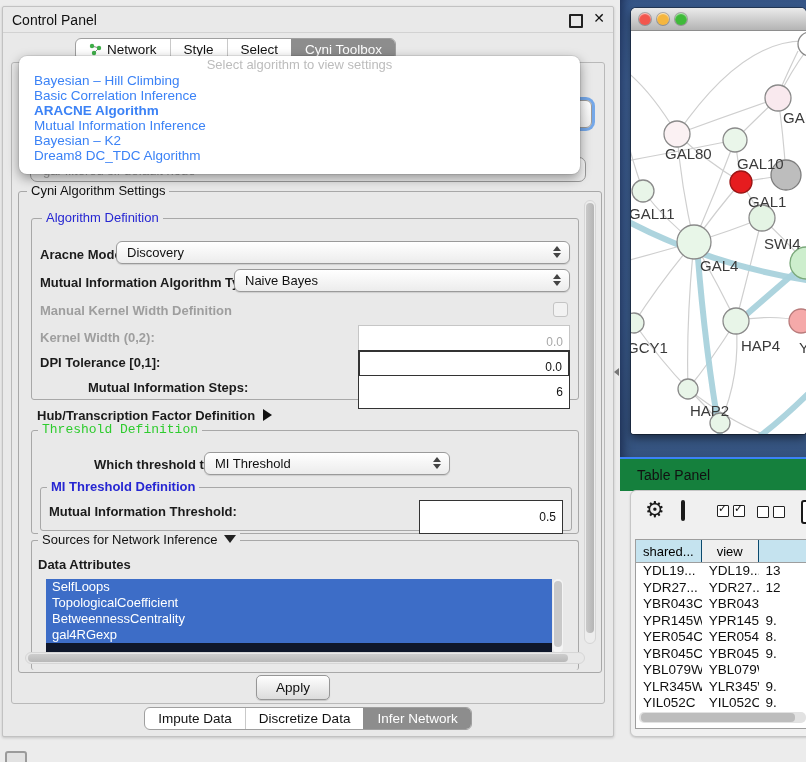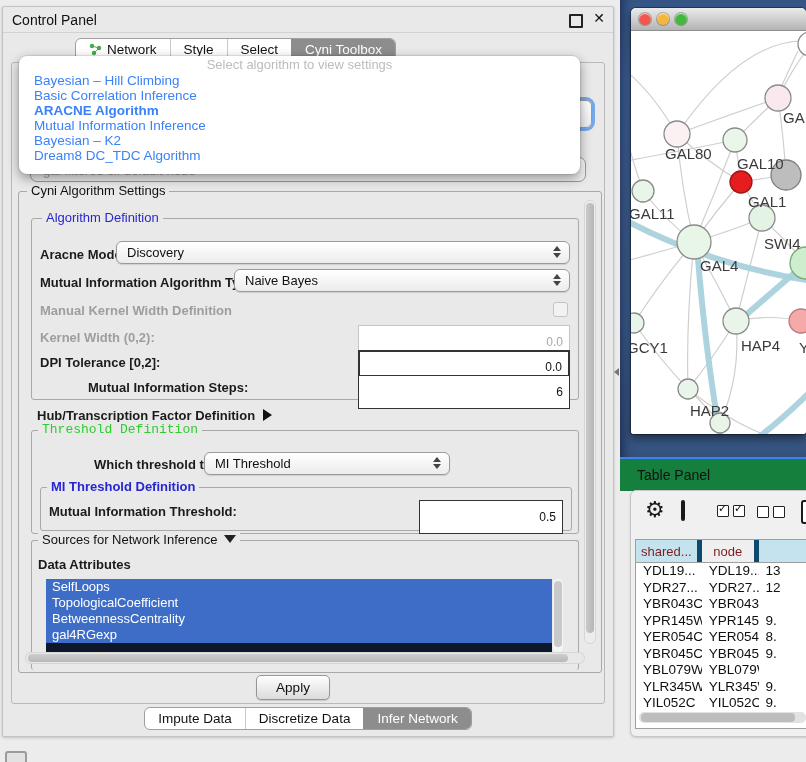--- a/index.html
+++ b/index.html
@@ -97,21 +97,21 @@
   .tp-ico{position:absolute;top:10px;cursor:pointer;}
   .gear-ico{font-family:"DejaVu Sans",sans-serif;font-size:22px;color:#1a1a1a;line-height:22px;}
   .split-ico{width:18px;height:18px;border:2px solid #1a1a1a;border-radius:3px;box-sizing:border-box;position:relative;}
   .split-ico:after{content:"";position:absolute;left:50%;top:0;bottom:0;width:2px;background:#1a1a1a;transform:translateX(-50%);}
   .pair{display:flex;gap:4px;}
   .cbx{width:10px;height:10px;border:1.6px solid #222;border-radius:1px;position:relative;background:#fff;}
   .cbx.checked:after{content:"✓";position:absolute;left:0px;top:-4px;font-size:11px;font-weight:bold;color:#111;}
   .doc-ico{width:16px;height:20px;border:2px solid #1a1a1a;border-radius:3px;background:#fff;}
   .tp-table{position:absolute;left:4px;top:48px;width:178px;height:190px;border:1px solid #9e9e9e;background:#fff;box-sizing:border-box;overflow:hidden;}
   .tp-head{display:flex;height:22px;border-bottom:1px solid #9e9e9e;}
-  .tp-hcell{box-sizing:border-box;border-right:5px solid #0c4a6e;font-size:13px;color:#7f1d1d;display:flex;align-items:center;justify-content:center;}
+  .tp-hcell{box-sizing:border-box;border-right:1px solid #0c4a6e;font-size:13px;color:#000000;display:flex;align-items:center;justify-content:center;}
   .tp-hcell.blue{background:#c5e3ef;}
   .tp-hcell.plain{background:#efefef;}
   .tp-body{height:146px;overflow:hidden;}
   .tp-row{display:flex;height:16.5px;line-height:16.5px;font-size:13.5px;color:#101010;cursor:default;}
   .tp-cell{box-sizing:border-box;padding-left:7px;white-space:nowrap;overflow:hidden;}
   .tp-hscroll{position:absolute;left:3px;right:6px;top:172px;height:11px;background:#e2e2e2;border-radius:5px;}
   .tp-hscroll .thumb{position:absolute;left:2px;top:1px;bottom:1px;width:92%;background:#bdbdbd;border-radius:4px;}
   
   .splitter-mark{position:absolute;left:614px;top:368px;width:0;height:0;border-top:4px solid transparent;border-bottom:4px solid transparent;border-right:5px solid #777;}
   .mini-btn{position:absolute;left:5px;top:751px;width:18px;height:16px;border:2px solid #9b9b9b;border-radius:3px;background:#e2e2e2;cursor:pointer;}
@@ -176,21 +176,21 @@
               <i class="dn"></i>
             </span>
         </div>
 
         <span class="lbl gray" style="left:8px;top:84px;">Manual Kernel Width Definition</span>
         <span class="checkbox" style="right:10px;top:83px;"></span>
 
         <span class="lbl gray" style="left:8px;top:111px;">Kernel Width (0,2):</span>
         <input class="field disabled" style="left: 326px; top: 106px; width: 212px;" readonly="" value="0.0">
 
-        <span class="lbl" style="left:8px;top:136px;">DPI Tolerance [0,2]:</span>
+        <span class="lbl" style="left:8px;top:136px;">DPI Tolerance [0,1]:</span>
         <input class="field strong" style="left: 326px; top: 131px; width: 212px;" readonly="" value="0.0">
 
         <span class="lbl" style="left:8px;top:161px;padding-left:48px;">Mutual Information Steps:</span>
         <input class="field" style="left: 326px; top: 156px; width: 212px;" readonly="" value="6">
       </div>
 
       <span class="lbl" style="left:18px;top:216px;">
         <span>Hub/Transcription Factor Definition</span><span class="hub-arrow"></span>
       </span>
 
@@ -356,21 +356,21 @@
     </span>
     <span class="tp-ico pair" style="left:126px;top:15px;">
       <span class="cbx"></span>
         <span class="cbx"></span>
     </span>
     <span class="tp-ico doc-ico" style="left:170px;top:9px;"></span>
   </div>
   <div class="tp-table">
     <div class="tp-head" id="tp-head">
         <div class="tp-hcell blue" style="width: 74px;">shared...</div>
-        <div class="tp-hcell plain" style="width: 64px;">node</div>
+        <div class="tp-hcell plain" style="width: 64px;">view</div>
         <div class="tp-hcell blue" style="width: 60px;"></div>
       </div>
     <div class="tp-body" id="tp-body">
         <div class="tp-row">
           <span class="tp-cell" style="width: 74px;">YDL19...</span>
           <span class="tp-cell" style="width: 64px;">YDL19...</span>
           <span class="tp-cell" style="width: 60px;">13</span>
         </div>
         <div class="tp-row">
           <span class="tp-cell" style="width: 74px;">YDR27...</span>

